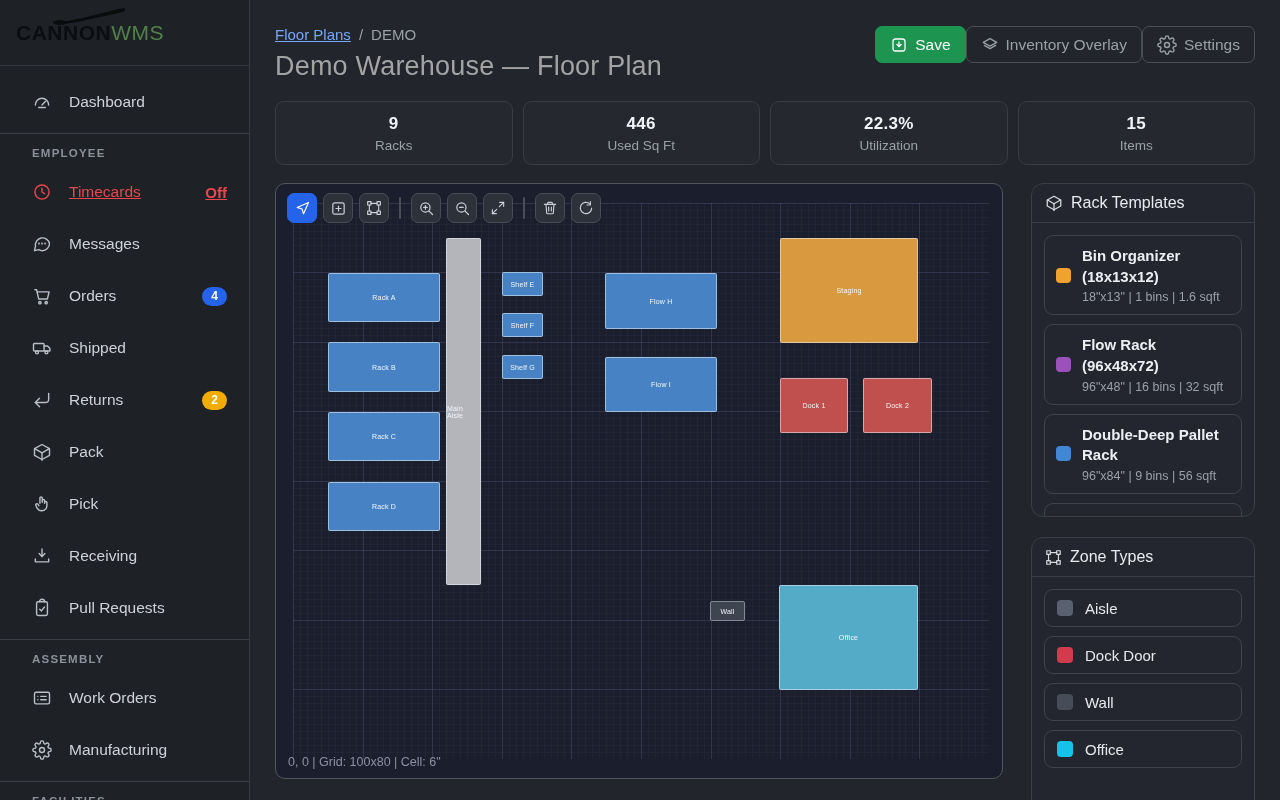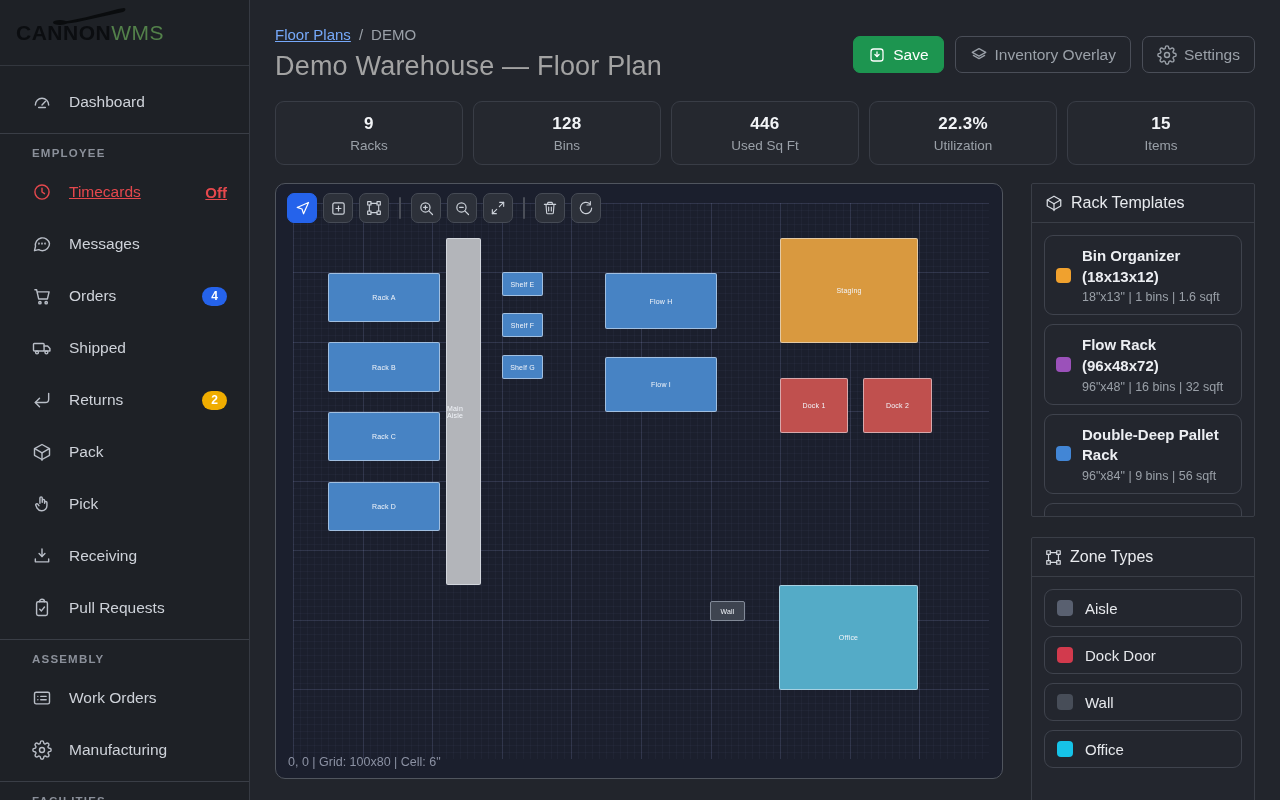--- a/index.html
+++ b/index.html
@@ -48,21 +48,21 @@
   .icon svg { display:block; }
 
   
   .main { flex:1; padding:26px 25px 0 25px; overflow:hidden; }
   .header-row { display:flex; align-items:flex-start; }
   .breadcrumb { font-size:15px; display:flex; gap:8px; align-items:center; }
   .breadcrumb a { color:#76a9fa; text-decoration:underline; cursor:pointer; }
   .breadcrumb .sep { color:#9aa0a8; }
   .breadcrumb .current { color:#9aa0a8; }
   .page-title { font-size:27px; font-weight:normal; color:#a3a3a3; margin-top:8px; letter-spacing:.2px; }
-  .header-actions { margin-left:auto; display:flex; gap:11px; margin-top:10px; }
+  .header-actions { margin-left:auto; display:flex; }
   .btn {
     height:37px; border-radius:7px; display:flex; align-items:center; gap:7px;
     padding:0 14px; font-size:15.5px; cursor:pointer; border:1px solid transparent;
     background:transparent; font-family:inherit;
   }
   .btn .icon { color:inherit; }
   .btn-primary { background:#1d9550; color:#fff; border-color:#1d9550; }
   .btn-outline { border-color:#4a4e58; color:#9aa0a8; }
 
   
@@ -107,21 +107,21 @@
   }
   .tb-btn.active { background:#2563eb; border-color:#2563eb; color:#fff; }
   .tb-divider { width:2px; height:22px; background:#4a4e58; margin:0 4px; border-radius:1px; }
   .canvas-status {
     position:absolute; left:12px; bottom:9px; font-size:12.5px; color:#8b91a3; z-index:4;
   }
 
   
   .right-col { width:224px; flex:0 0 224px; display:flex; flex-direction:column; }
   .panel {
-    background:#23262e; border:1px solid #3a3e47; border-radius:2px; overflow:hidden;
+    background:#23262e; border:1px solid #3a3e47; border-radius:12px; overflow:hidden;
   }
   .panel-header {
     display:flex; align-items:center; gap:8px; padding:10px 13px;
     border-bottom:1px solid #3a3e47; font-size:16px; color:#e8eaee;
   }
   .panel-header .icon { color:#d6dae0; }
   .panel-body { padding:12px; display:flex; flex-direction:column; gap:9px; }
   .panel.templates { height:334px; }
   .panel.zones { margin-top:20px; height:282px; flex:none; }
   .tpl-item {
@@ -335,24 +335,20 @@
             </span>
           <span>Settings</span>
         </button>
       </div>
     </div>
 
     <div class="stats-row" id="stats-row">
         <div class="stat-card">
           <div class="stat-value">9</div>
                  <div class="stat-label">Racks</div>
-        </div>
-        <div class="stat-card">
-          <div class="stat-value">128</div>
-                 <div class="stat-label">Bins</div>
         </div>
         <div class="stat-card">
           <div class="stat-value">446</div>
                  <div class="stat-label">Used Sq Ft</div>
         </div>
         <div class="stat-card">
           <div class="stat-value">22.3%</div>
                  <div class="stat-label">Utilization</div>
         </div>
         <div class="stat-card">

